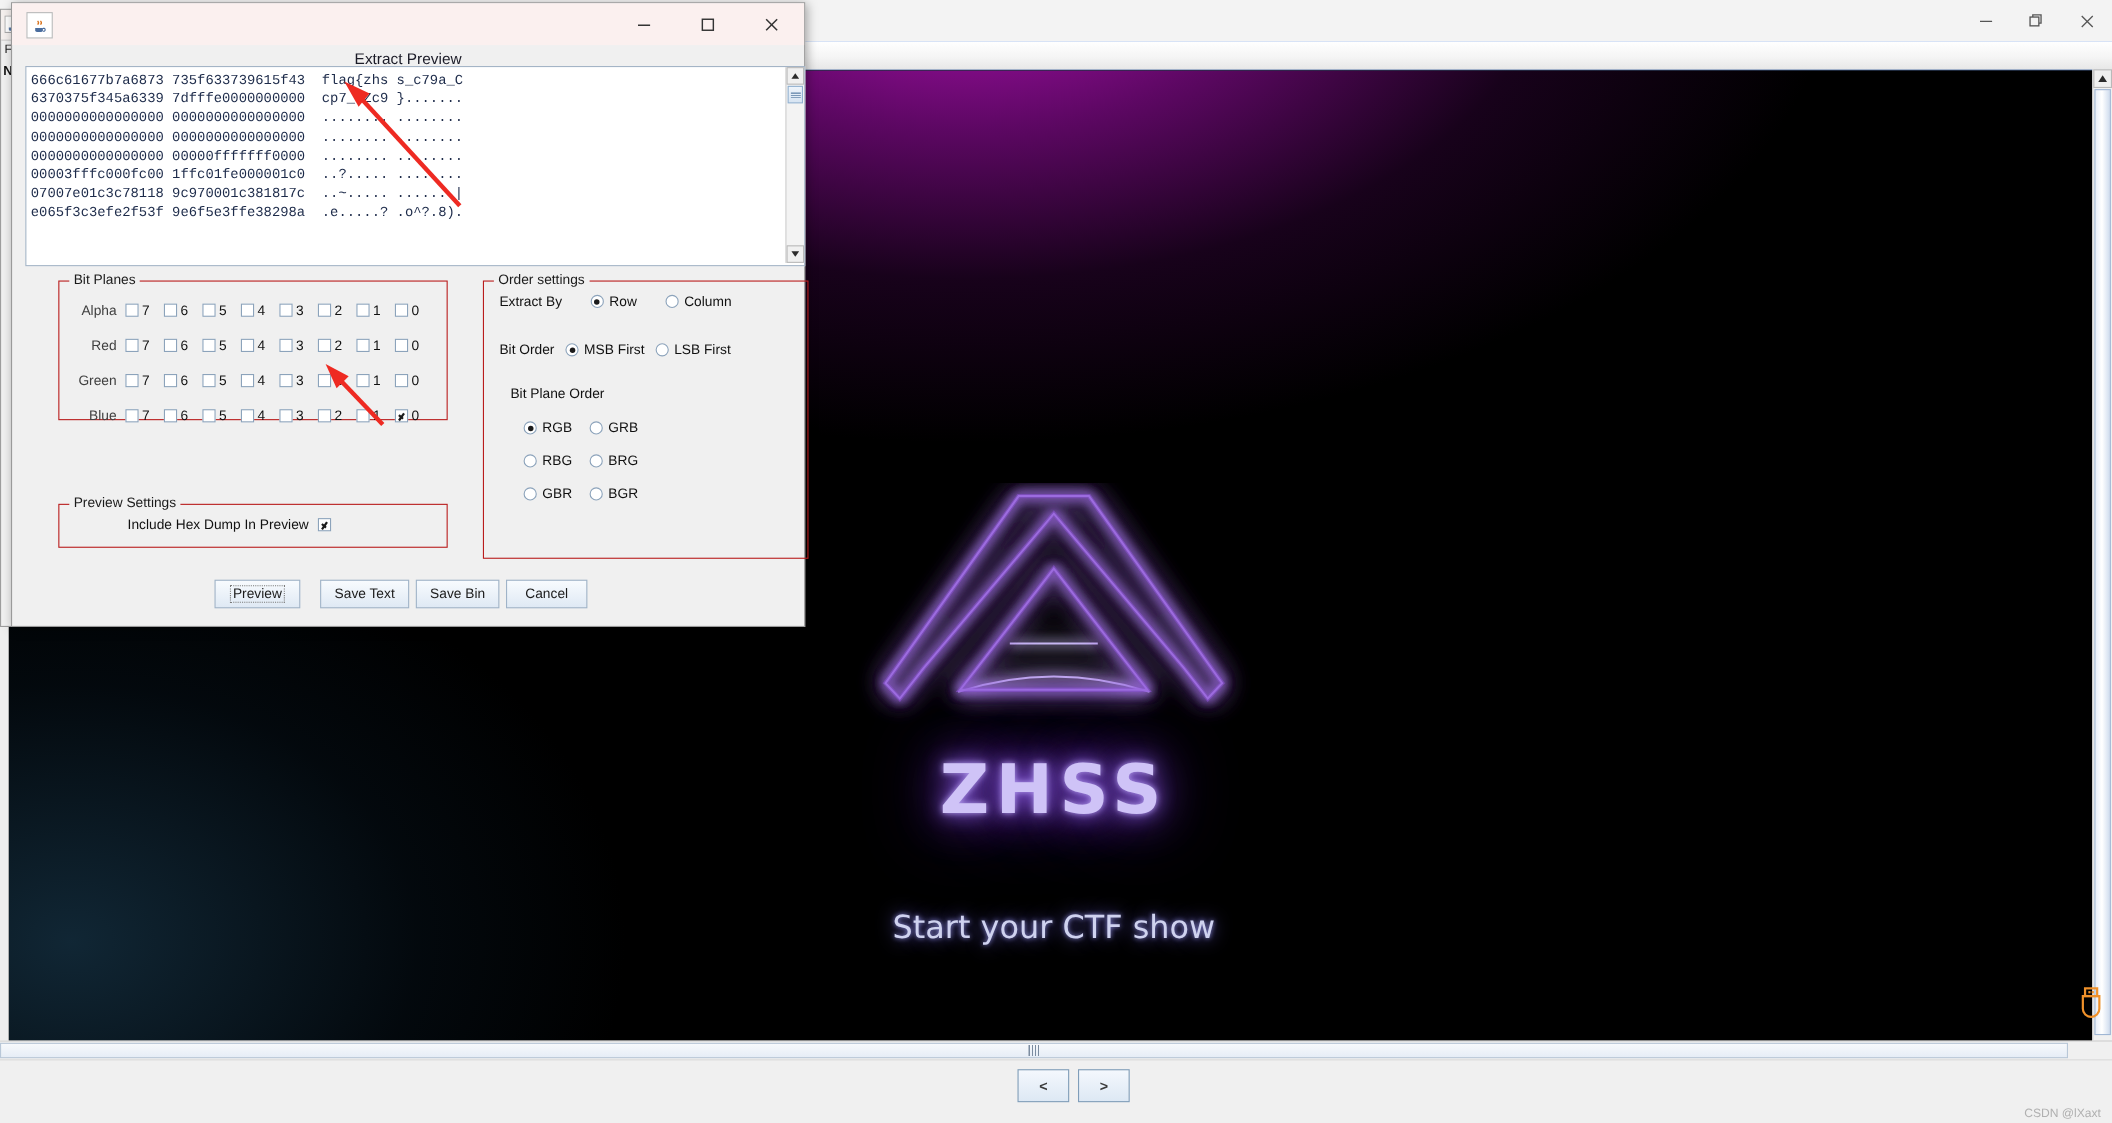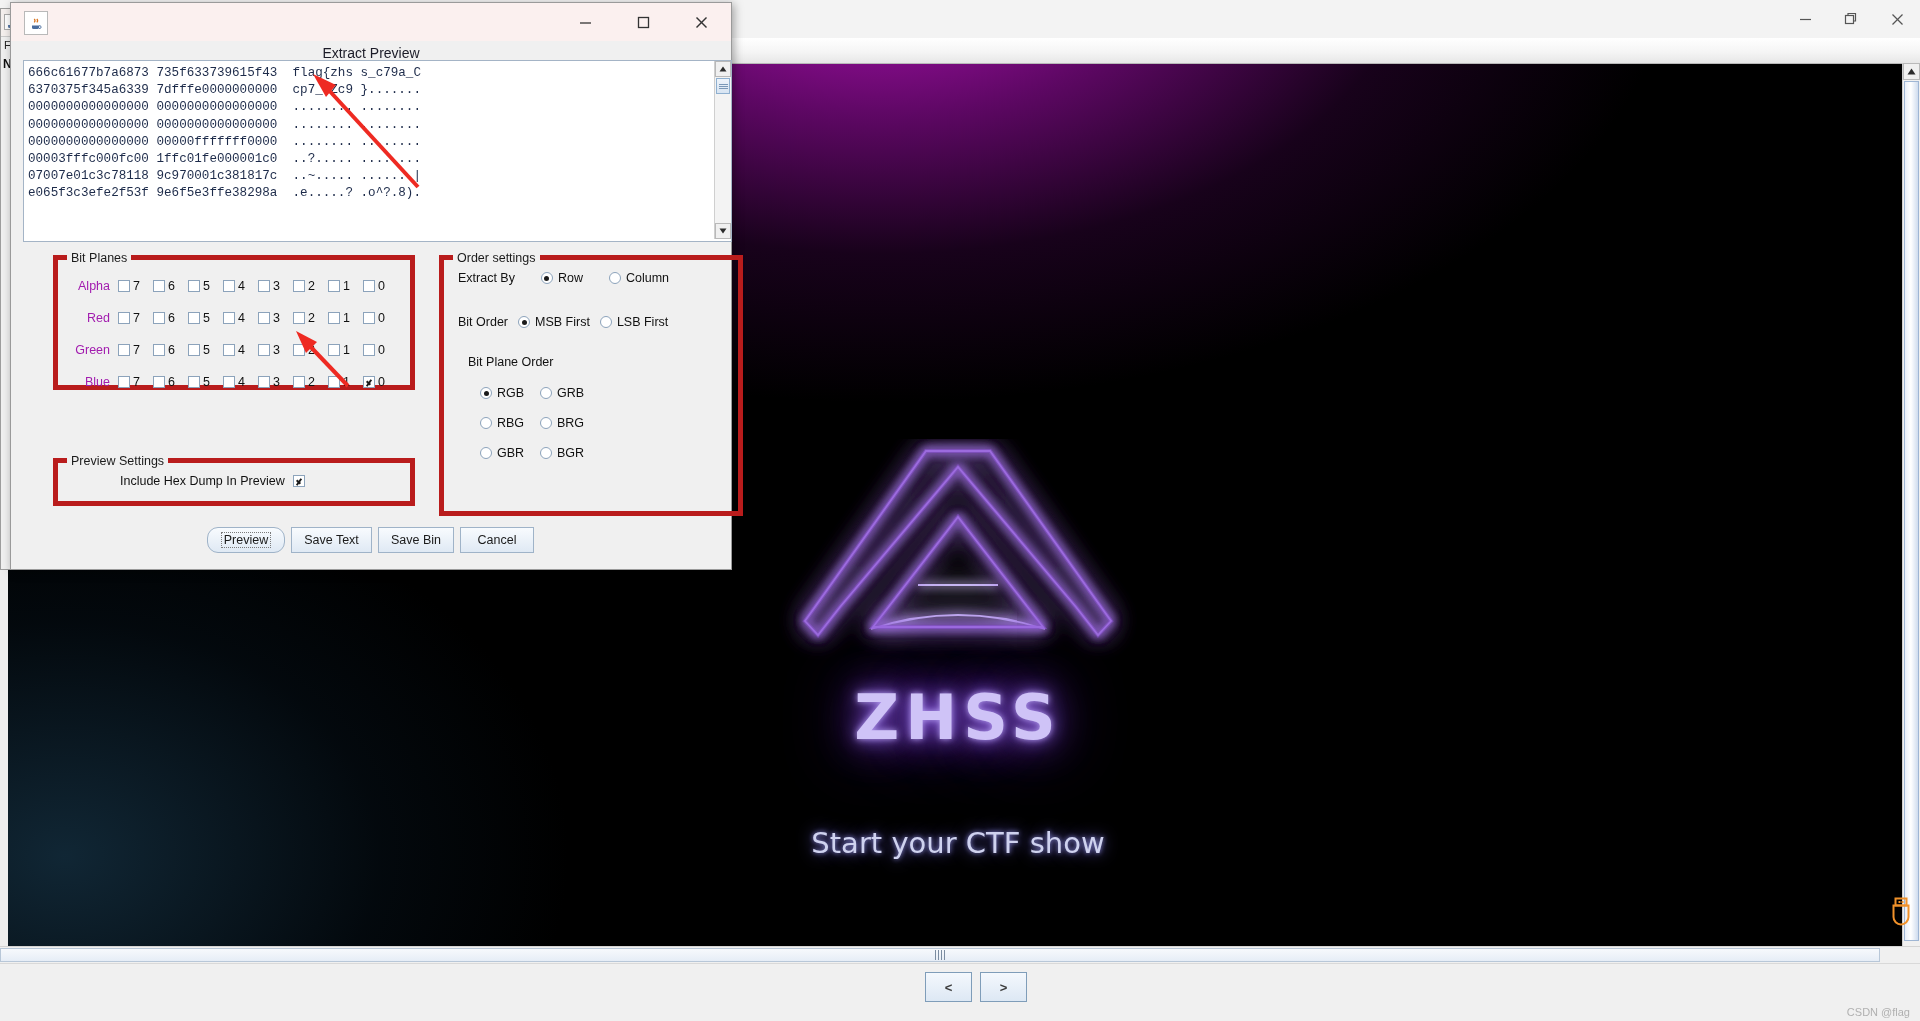--- a/index.html
+++ b/index.html
@@ -82,41 +82,41 @@
   .hexline{font-family:"Liberation Mono","DejaVu Sans Mono",monospace;font-size:12.6px;line-height:17.2px;color:#1d2b4a;white-space:pre;}
   #hex-vsb{position:absolute;right:0;top:0;width:16px;height:178px;background:#f3f3f3;border-left:1px solid #cfcfcf;}
   #hex-vsb .sb-a{position:absolute;left:0;width:16px;height:16px;background:#f0f0f0;border:1px solid #b9b9b9;box-sizing:border-box;display:flex;align-items:center;justify-content:center;}
   #hex-vsb .sb-a.up{top:0;}
   #hex-vsb .sb-a.down{bottom:0;}
   #hex-vsb .sb-th{position:absolute;left:1px;top:17px;width:14px;height:16px;
       background:linear-gradient(to bottom,#eef4fb,#d7e4f2);border:1px solid #8fb0d0;box-sizing:border-box;}
   #hex-vsb .sb-th i{position:absolute;left:2px;top:5px;width:9px;height:5px;
       background:repeating-linear-gradient(to bottom,#7a98b8 0 1px,transparent 1px 2px);}
   
-  .groupbox{position:absolute;border:5px solid #b91c1c;}
+  .groupbox{position:absolute;border:1px solid #b91c1c;}
   .group-title{position:absolute;top:-9px;left:9px;background:#f0f0f0;padding:0 4px;font-size:12.5px;color:#1b1b1b;}
   #gb-bitplanes{left:42px;top:252px;width:352px;height:125px;}
   #gb-preview{left:42px;top:455px;width:352px;height:38px;}
   #gb-order{left:428px;top:252px;width:294px;height:251px;}
   .bp-row{position:absolute;left:0;width:352px;height:20px;display:flex;align-items:center;}
-  .bp-label{width:60px;text-align:right;font-size:12.5px;color:#a21caf;padding-right:8px;box-sizing:border-box;}
+  .bp-label{width:60px;text-align:right;font-size:12.5px;color:#404040;padding-right:8px;box-sizing:border-box;}
   .bp-cell{width:35px;display:flex;align-items:center;gap:3px;}
   .cb{width:12px;height:12px;background:#fff;border:1px solid #8ca3bb;box-sizing:border-box;display:inline-block;position:relative;cursor:pointer;}
   .cb.checked::after{content:"";position:absolute;left:2px;top:5px;width:5px;height:2px;background:#1b1b1b;transform:rotate(42deg);}
   .cb.checked::before{content:"";position:absolute;left:4px;top:2px;width:2px;height:8px;background:#1b1b1b;transform:rotate(35deg);}
   .bp-num{font-size:12.5px;color:#111;}
   .radio{width:12px;height:12px;border-radius:50%;background:#fff;border:1px solid #8ca3bb;box-sizing:border-box;display:inline-block;position:relative;cursor:pointer;}
   .radio.sel::after{content:"";position:absolute;left:2.5px;top:2.5px;width:5px;height:5px;border-radius:50%;background:#1b1b1b;}
   .optrow{position:absolute;display:flex;align-items:center;font-size:12.5px;color:#111;}
   .opt{display:flex;align-items:center;gap:5px;}
   
   .dlgbtn{position:absolute;top:524px;height:24px;
       background:linear-gradient(to bottom,#f8fbfe,#dfe9f4);border:1px solid #9fb3c8;
       font-size:12.5px;color:#1b1b1b;display:flex;align-items:center;justify-content:center;cursor:pointer;}
-  #btn-preview{left:196px;width:76px;border-radius:11px;}
+  #btn-preview{left:184px;width:76px;}
   #btn-preview span{border:1px dotted #7a7a7a;padding:0 2px;}
   #btn-savetext{left:280px;width:79px;}
   #btn-savebin{left:367px;width:74px;}
   #btn-cancel{left:449px;width:72px;}
   
   #arrows{position:absolute;left:0;top:0;width:1920px;height:1021px;pointer-events:none;}
 </style>
 </head>
 <body>
 
@@ -204,21 +204,21 @@
   </div>
 
   <div id="app-hscroll">
     <div class="hthumb"></div>
     <div class="hgrip"></div>
   </div>
 
   <div id="app-bottombar">
     <div class="nav-btn" id="nav-prev">&lt;</div>
     <div class="nav-btn" id="nav-next">&gt;</div>
-    <div id="watermark">CSDN @flag</div>
+    <div id="watermark">CSDN @lXaxt</div>
   </div>
 </div>
 
 <div id="bg-window">
   <div class="bg-tb">
     <div class="bg-icon">
       <svg width="16" height="16" viewBox="0 0 16 16">
         <rect x="0.5" y="0.5" width="15" height="15" fill="#ffffff" stroke="#aaa"></rect>
         <path d="M4 11 h7 v1.5 a1.5 1.5 0 0 1 -1.5 1.5 h-4 A1.5 1.5 0 0 1 4 12.5 Z" fill="#5a7aa8"></path>
         <path d="M11 11.3 h1.2 a1.3 1.3 0 0 1 0 2.4 h-1.2" fill="none" stroke="#5a7aa8" stroke-width="1"></path>

